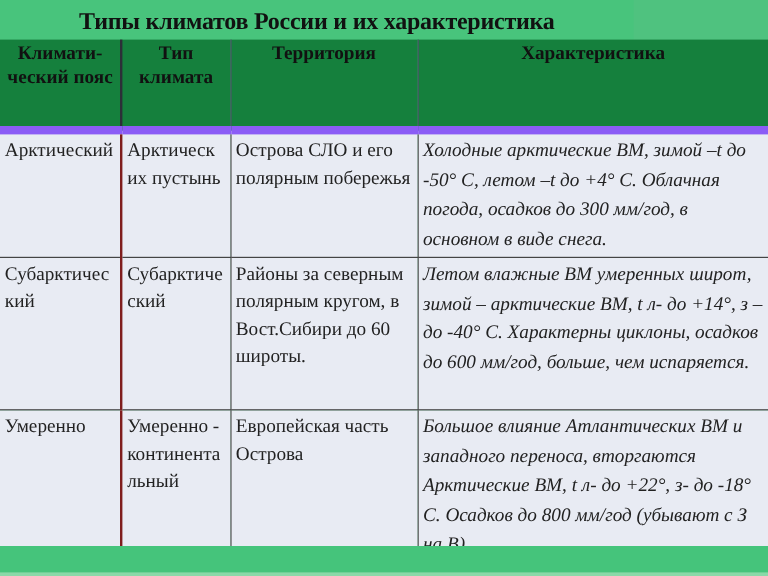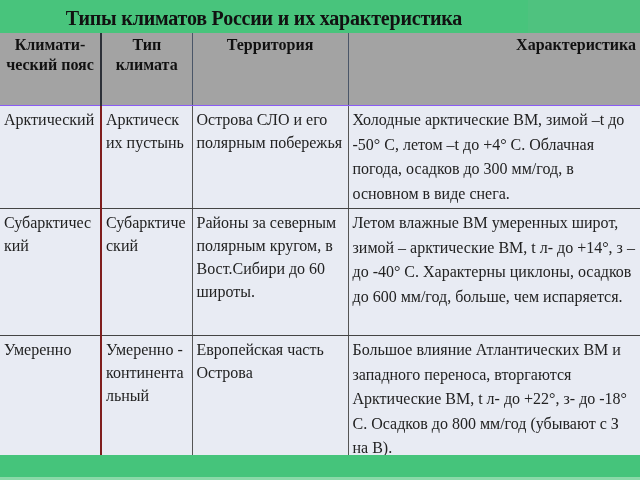--- a/index.html
+++ b/index.html
@@ -22,49 +22,49 @@
   }
   table.climate {
     position: absolute; left: 0; top: 33px;
     width: 640px; border-collapse: collapse; table-layout: fixed;
   }
   table.climate col.c1 { width: 101px; }
   table.climate col.c2 { width: 91px; }
   table.climate col.c3 { width: 156px; }
   table.climate col.c4 { width: 292px; }
   table.climate th {
-    background: #a3a3a3;
+    background: #15803d;
     color: #111;
     font-weight: bold;
     font-size: 16px;
     line-height: 20px;
     vertical-align: top;
     padding: 2px 4px;
     height: 68px;
     border-left: 1px solid #4a5668;
     border-right: 1px solid #4a5668;
-    border-bottom: 1px solid #8b5cf6;
+    border-bottom: 7px solid #8b5cf6;
     text-align: center;
   }
   table.climate th.h1 { border-left: none; border-right: 2px solid #2c3038; }
-  table.climate th.h4 { border-right: none; text-align: right; }
+  table.climate th.h4 { border-right: none; }
   table.climate td {
     background: #e8ebf3;
     color: #222;
     font-size: 16px;
     line-height: 23px;
     vertical-align: top;
     padding: 2px 4px 2px 4px;
     border-left: 1px solid #8b5cf6;
     border-right: 1px solid #555;
     border-bottom: 1px solid #444;
     word-break: break-all;
   }
   table.climate td.c1 { border-left: none; border-right: 2px solid #7f1d1d; }
-  table.climate td.c4 { border-right: none; word-break: normal; line-height: 24.5px; font-size: 16px; }
+  table.climate td.c4 { border-right: none; word-break: normal; line-height: 24.5px; font-size: 16px; font-style: italic; }
   table.climate td.c3 { word-break: normal; }
   tr.r1 td { height: 93px; }
   tr.r2 td { height: 122px; }
   tr.r3 td { height: 120px; }
   tr.r3 td { border-bottom: 2px solid #555; }
   .bottom-band {
     position: absolute; left: 0; top: 455px; width: 640px; height: 22px;
     background: #45c47b;
   }
   .bottom-edge {

